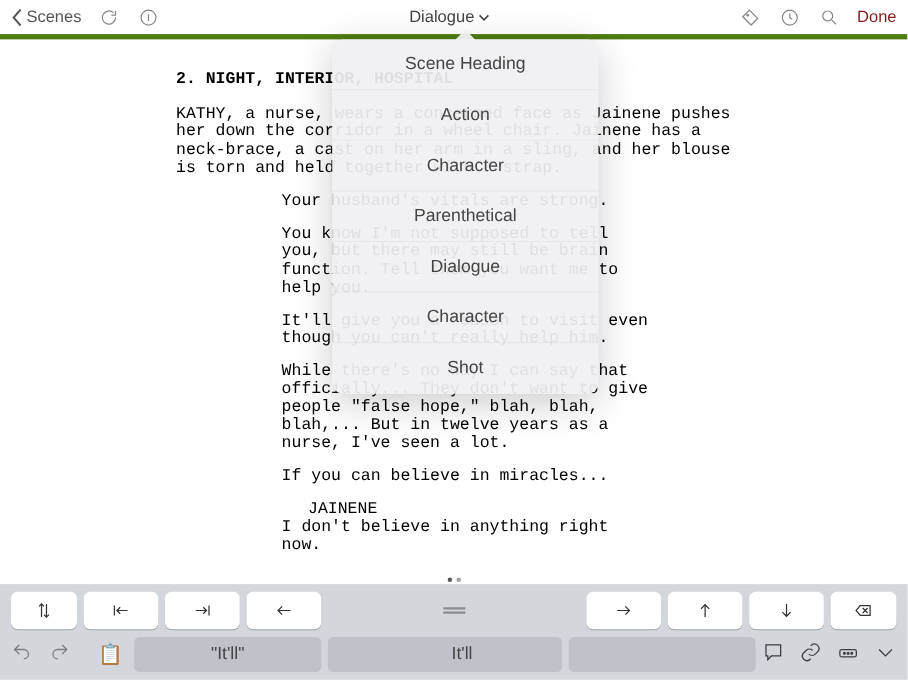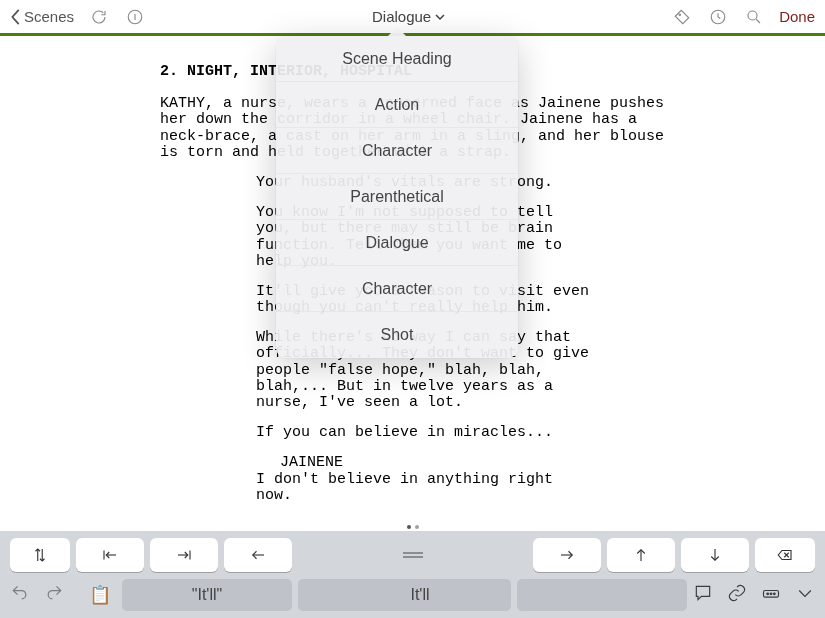--- a/index.html
+++ b/index.html
@@ -1,38 +1,38 @@
 <!DOCTYPE html>
 <html><head>
 <meta charset="utf-8">
 <style>
   * { box-sizing: border-box; margin: 0; padding: 0; }
   html, body { width: 825px; height: 618px; font-family: -apple-system, "Helvetica Neue", Arial, sans-serif; background: #fff; overflow: hidden; }
   
   
-  .topbar { height: 36px; display: flex; align-items: center; justify-content: space-between; padding: 0 10px; border-bottom: 3px solid #4d7c0f; font-size: 15px; color: #555; }
+  .topbar { height: 36px; display: flex; align-items: center; justify-content: space-between; padding: 0 10px; border-bottom: 5px solid #4d7c0f; font-size: 15px; color: #555; }
   .topbar .left, .topbar .right { display: flex; align-items: center; gap: 14px; }
   .back { display: flex; align-items: center; gap: 2px; cursor: pointer; color: #555; }
   .back svg { width: 12px; height: 18px; fill: #555; }
   .icon-btn { display: flex; align-items: center; justify-content: center; width: 22px; height: 22px; cursor: pointer; color:#888; }
   .icon-btn svg { width: 18px; height: 18px; stroke: #888; fill: none; stroke-width: 1.5; }
   .titlebox { display: flex; align-items: center; gap: 4px; color: #444; cursor: pointer; font-size: 15px;}
   .titlebox svg { width: 10px; height: 10px; fill: #444; }
   .done { color: #7f1d1d; font-weight: 500; cursor: pointer; }
 
   
   .page { position: absolute; top: 36px; left: 0; right: 0; bottom: 87px; overflow: hidden; background: #fff; }
   .screenplay { font-family: "Courier New", Courier, monospace; font-size: 15px; line-height: 1.08; color: #000; padding: 28px 0 0 160px; width: 700px; }
   .screenplay .slug { font-weight: bold; margin-bottom: 16px; }
   .screenplay .action { margin-bottom: 14px; width: 530px;}
   .screenplay .dlg { margin-left: 96px; width: 340px; margin-bottom: 14px;}
   .screenplay .char { margin-left: 120px; margin-bottom: 0; }
 
   
-  .popover { position: absolute; top: 36px; left: 276px; width: 242px; background: rgba(240,240,243,0.93); border-radius: 10px; box-shadow: 0 8px 36px rgba(0,0,0,0.2), 0 0 0 0.5px rgba(0,0,0,0.05); z-index: 50; overflow: visible;}
+  .popover { position: absolute; top: 36px; left: 302px; width: 242px; background: rgba(240,240,243,0.93); border-radius: 10px; box-shadow: 0 8px 36px rgba(0,0,0,0.2), 0 0 0 0.5px rgba(0,0,0,0.05); z-index: 50; overflow: visible;}
   .popover:before { content:""; position:absolute; top:-9px; left:50%; transform:translateX(-50%); border:10px solid transparent; border-bottom-color: rgba(240,240,243,0.95); border-top:none;}
   .popover .item { height: 46px; line-height: 46px; text-align: center; font-size: 16px; color: #444; cursor: pointer; border-bottom: 1px solid rgba(0,0,0,0.04);}
   .popover .item:last-child { border-bottom: none; }
 
   
   .keyboard-area { position: absolute; bottom: 0; left: 0; right: 0; background: #d3d6db; }
   .toprow { height: 47px; display:flex; align-items:center; gap:6px; padding: 6px 10px; }
   .kbtn { background:#fff; border:none; border-radius:6px; box-shadow: 0 1px 0 rgba(0,0,0,0.25); height:34px; display:flex; align-items:center; justify-content:center; cursor:pointer;}
   .kbtn.small { width:60px; flex:0 0 60px;}
   .kbtn.side { width:68px; flex:0 0 68px;}

